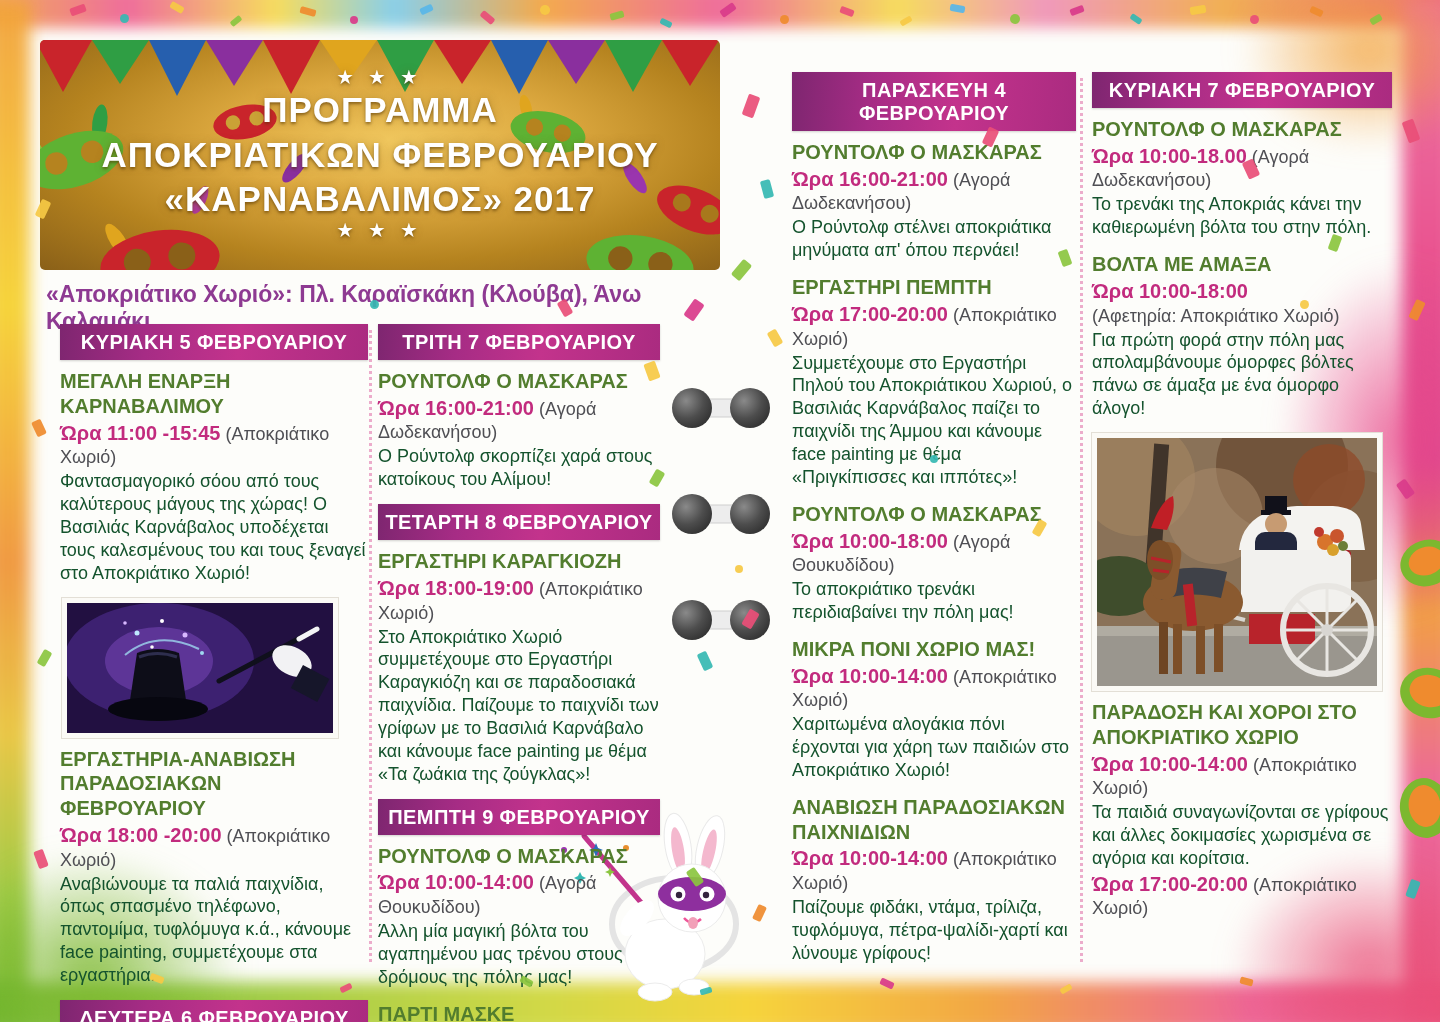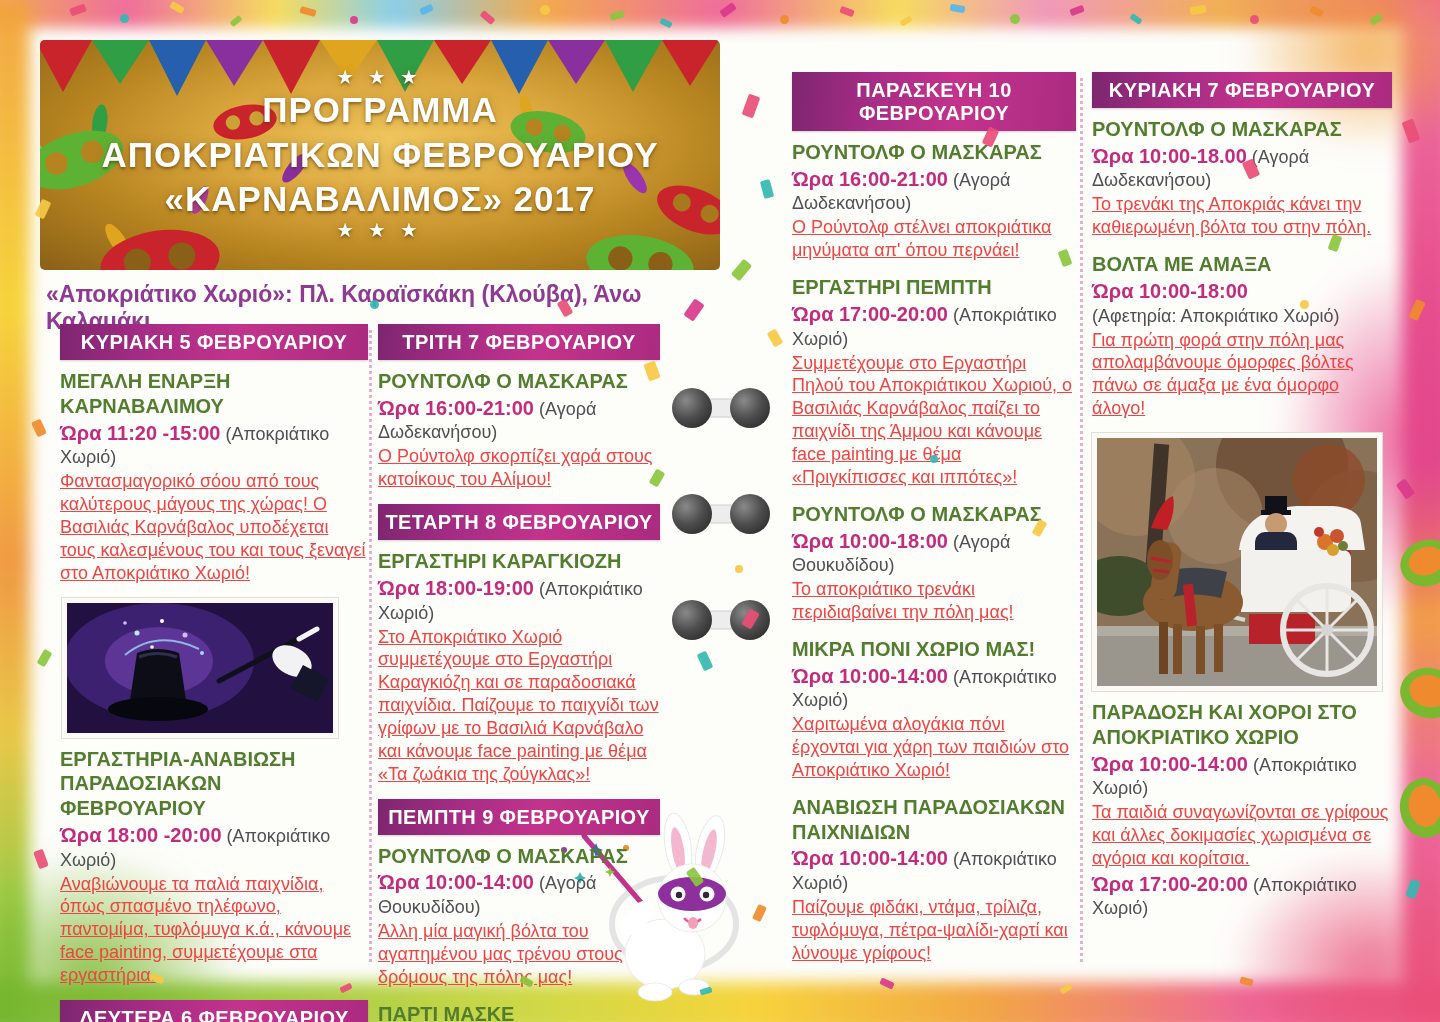--- a/index.html
+++ b/index.html
@@ -41,21 +41,21 @@
   #col4{left:1092px;top:72px;width:300px;}
   .day-bar{background:linear-gradient(95deg,#7e2670 0%,#a62c85 28%,#c3338c 58%,#aa2b80 100%);
     color:#fff;font-weight:bold;font-size:20px;text-align:center;padding:7px 4px 6px;
     letter-spacing:.4px;margin:0 0 8px;box-shadow:0 1px 2px rgba(0,0,0,.18);}
   .event{margin:0 0 13px;}
   .evt-title{color:#527d2e;font-weight:bold;font-size:20px;line-height:1.24;margin:9px 0 2px;}
   .time-line{font-size:18px;color:#4f4f54;line-height:1.28;}
   .time{color:#c22b7e;font-weight:bold;font-size:20px;}
   .loc{color:#4f4f54;font-size:18px;}
   .block-loc{display:block;}
-  .body-text{color:#ef4444;font-size:18px;line-height:1.27;margin-top:1px;text-decoration:underline;}
+  .body-text{color:#14532d;font-size:18px;line-height:1.27;margin-top:1px;}
   .session{margin-top:2px;}
   
   .photo{border:5px solid #fbfaf6;box-shadow:0 0 0 1px #e3dfd6;overflow:hidden;background:#222;}
   #photo-magic{width:266px;height:130px;margin:8px 0 4px 2px;}
   #photo-carriage{width:280px;height:248px;margin:10px 0 8px 0;}
   .photo svg{display:block;}
   
   .dotsep{position:absolute;z-index:2;width:0;border-left:3px dotted #ecaccb;}
   #sep1{left:369px;top:330px;height:632px;}
   #sep2{left:1080px;top:78px;height:884px;}
@@ -211,21 +211,21 @@
     <ellipse cx="103" cy="186" rx="17" ry="9" fill="#fff" stroke="#ececec"></ellipse>
     <ellipse cx="142" cy="181" rx="15" ry="8" fill="#fff" stroke="#ececec"></ellipse>
   </svg>
 
   <div class="col" id="col1">
     <div class="day-bar">ΚΥΡΙΑΚΗ 5 ΦΕΒΡΟΥΑΡΙΟΥ</div>
 
     <div class="event">
       <div class="evt-title">ΜΕΓΑΛΗ ΕΝΑΡΞΗ ΚΑΡΝΑΒΑΛΙΜΟΥ</div>
       <div class="time-line">
-        <span class="time">Ώρα 11:20 -15:00</span>
+        <span class="time">Ώρα 11:00 -15:45</span>
         <span class="loc">(Αποκριάτικο Χωριό)</span>
       </div>
       <div class="body-text">Φαντασμαγορικό σόου από τους καλύτερους μάγους της χώρας! Ο Βασιλιάς Καρνάβαλος υποδέχεται τους καλεσμένους του και τους ξεναγεί στο Αποκριάτικο Χωριό!</div>
     </div>
 
     <div class="photo" id="photo-magic">
       <svg viewBox="0 0 266 130" width="266" height="130">
         <rect width="266" height="130" fill="#221041"></rect>
         <ellipse cx="92" cy="58" rx="95" ry="58" fill="#42257a" opacity=".85"></ellipse>
         <ellipse cx="92" cy="58" rx="54" ry="34" fill="#6b3fa8" opacity=".7"></ellipse>
@@ -303,21 +303,21 @@
       <div class="body-text">Άλλη μία μαγική βόλτα του αγαπημένου μας τρένου στους δρόμους της πόλης μας!</div>
     </div>
 
     <div class="event">
       <div class="evt-title">ΠΑΡΤΙ ΜΑΣΚΕ</div>
 
     </div>
   </div>
 
   <div class="col" id="col3">
-    <div class="day-bar">ΠΑΡΑΣΚΕΥΗ 10 ΦΕΒΡΟΥΑΡΙΟΥ</div>
+    <div class="day-bar">ΠΑΡΑΣΚΕΥΗ 4 ΦΕΒΡΟΥΑΡΙΟΥ</div>
 
     <div class="event">
       <div class="evt-title">ΡΟΥΝΤΟΛΦ Ο ΜΑΣΚΑΡΑΣ</div>
       <div class="time-line">
         <span class="time">Ώρα 16:00-21:00</span>
         <span class="loc">(Αγορά Δωδεκανήσου)</span>
       </div>
       <div class="body-text">Ο Ρούντολφ στέλνει αποκριάτικα μηνύματα απ' όπου περνάει!</div>
     </div>
 

